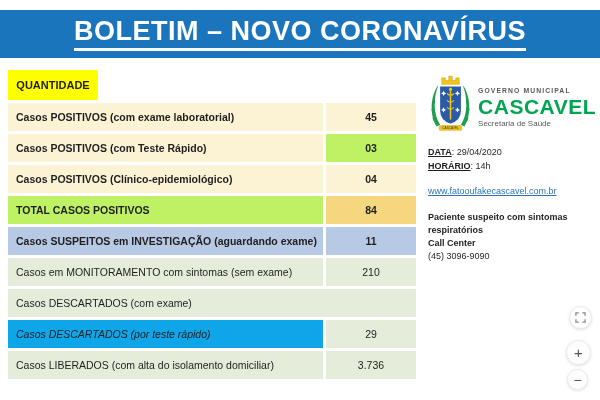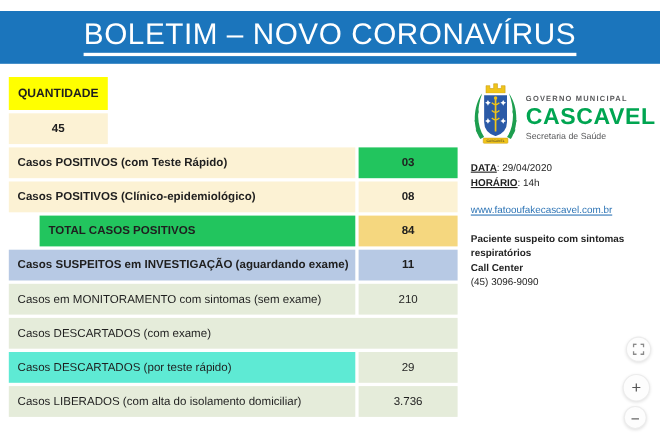--- a/index.html
+++ b/index.html
@@ -3,21 +3,21 @@
 <meta charset="utf-8">
 <style>
   * { margin:0; padding:0; box-sizing:border-box; }
   html,body { width:600px; height:400px; overflow:hidden; background:#fff;
     font-family:"Liberation Sans", sans-serif; }
   .stage { position:relative; width:600px; height:400px; background:#fff; }
 
   
   .banner { position:absolute; top:10px; left:0; width:600px; height:48px;
     background:#1B75BC; display:flex; align-items:center; justify-content:center; }
-  .banner-text { color:#fff; font-weight:normal; font-size:27px; letter-spacing:0.5px;
+  .banner-text { color:#fff; font-weight:bold; font-size:27px; letter-spacing:0.5px;
     border-bottom:3px solid #fff; padding-bottom:1px; line-height:1.1; }
 
   
   .table { position:absolute; left:8px; top:70px; width:408px; }
   .trow { display:flex; gap:3px; margin-bottom:3px; }
   .cell-label { flex:1; display:flex; align-items:center; padding-left:8px;
     font-size:10.5px; color:#1f1f1f; height:28px; }
   .cell-value { width:90px; display:flex; align-items:center; justify-content:center;
     font-size:10.5px; color:#1f1f1f; height:28px; }
   .trow.header .cell-label, .trow.header .cell-value { height:30px; font-weight:bold;
@@ -55,54 +55,55 @@
   <div class="banner">
     <span class="banner-text">BOLETIM – NOVO CORONAVÍRUS</span>
   </div>
 
   <div class="table">
     <div class="trow header">
       <div class="cell-value" style="background: rgb(255, 255, 0);">QUANTIDADE</div>
     </div>
     <div id="rows-host">
     <div class="trow bold">
+      <div class="cell-label" style="background: rgb(252, 242, 212);">Casos POSITIVOS (com exame laboratorial)</div>
       <div class="cell-value" style="background: rgb(252, 242, 212);">45</div>
     </div>
 
     <div class="trow bold">
       <div class="cell-label" style="background: rgb(252, 242, 212);">Casos POSITIVOS (com Teste Rápido)</div>
-      <div class="cell-value" style="background: #22c55e;">03</div>
+      <div class="cell-value" style="background: #bef264;">03</div>
     </div>
 
     <div class="trow bold">
       <div class="cell-label" style="background: rgb(252, 242, 212);">Casos POSITIVOS (Clínico-epidemiológico)</div>
-      <div class="cell-value" style="background: rgb(252, 242, 212);">08</div>
+      <div class="cell-value" style="background: rgb(252, 242, 212);">04</div>
     </div>
 
     <div class="trow bold">
-      <div class="cell-label" style="background: #22c55e; margin-left: 28px;">TOTAL CASOS POSITIVOS</div>
+      <div class="cell-label" style="background: #bef264;">TOTAL CASOS POSITIVOS</div>
       <div class="cell-value" style="background: rgb(245, 215, 127);">84</div>
     </div>
 
     <div class="trow bold">
       <div class="cell-label" style="background: rgb(183, 201, 228);">Casos SUSPEITOS em INVESTIGAÇÃO (aguardando exame)</div>
       <div class="cell-value" style="background: rgb(183, 201, 228);">11</div>
     </div>
 
     <div class="trow">
       <div class="cell-label" style="background: rgb(229, 236, 218);">Casos em MONITORAMENTO com sintomas (sem exame)</div>
       <div class="cell-value" style="background: rgb(229, 236, 218);">210</div>
     </div>
 
     <div class="trow">
       <div class="cell-label" style="background: rgb(229, 236, 218);">Casos DESCARTADOS (com exame)</div>
     </div>
 
     <div class="trow">
-      <div class="cell-label" style="background: #5eead4;">Casos DESCARTADOS (por teste rápido)</div>
+      <div class="cell-label" style="background: #0ea5e9; font-style: italic;">Casos DESCARTADOS (por teste rápido)</div>
       <div class="cell-value" style="background: rgb(229, 236, 218);">29</div>
     </div>
 
     <div class="trow">
       <div class="cell-label" style="background: rgb(229, 236, 218);">Casos LIBERADOS (com alta do isolamento domiciliar)</div>
       <div class="cell-value" style="background: rgb(229, 236, 218);">3.736</div>
     </div>
   </div>
   </div>
 

